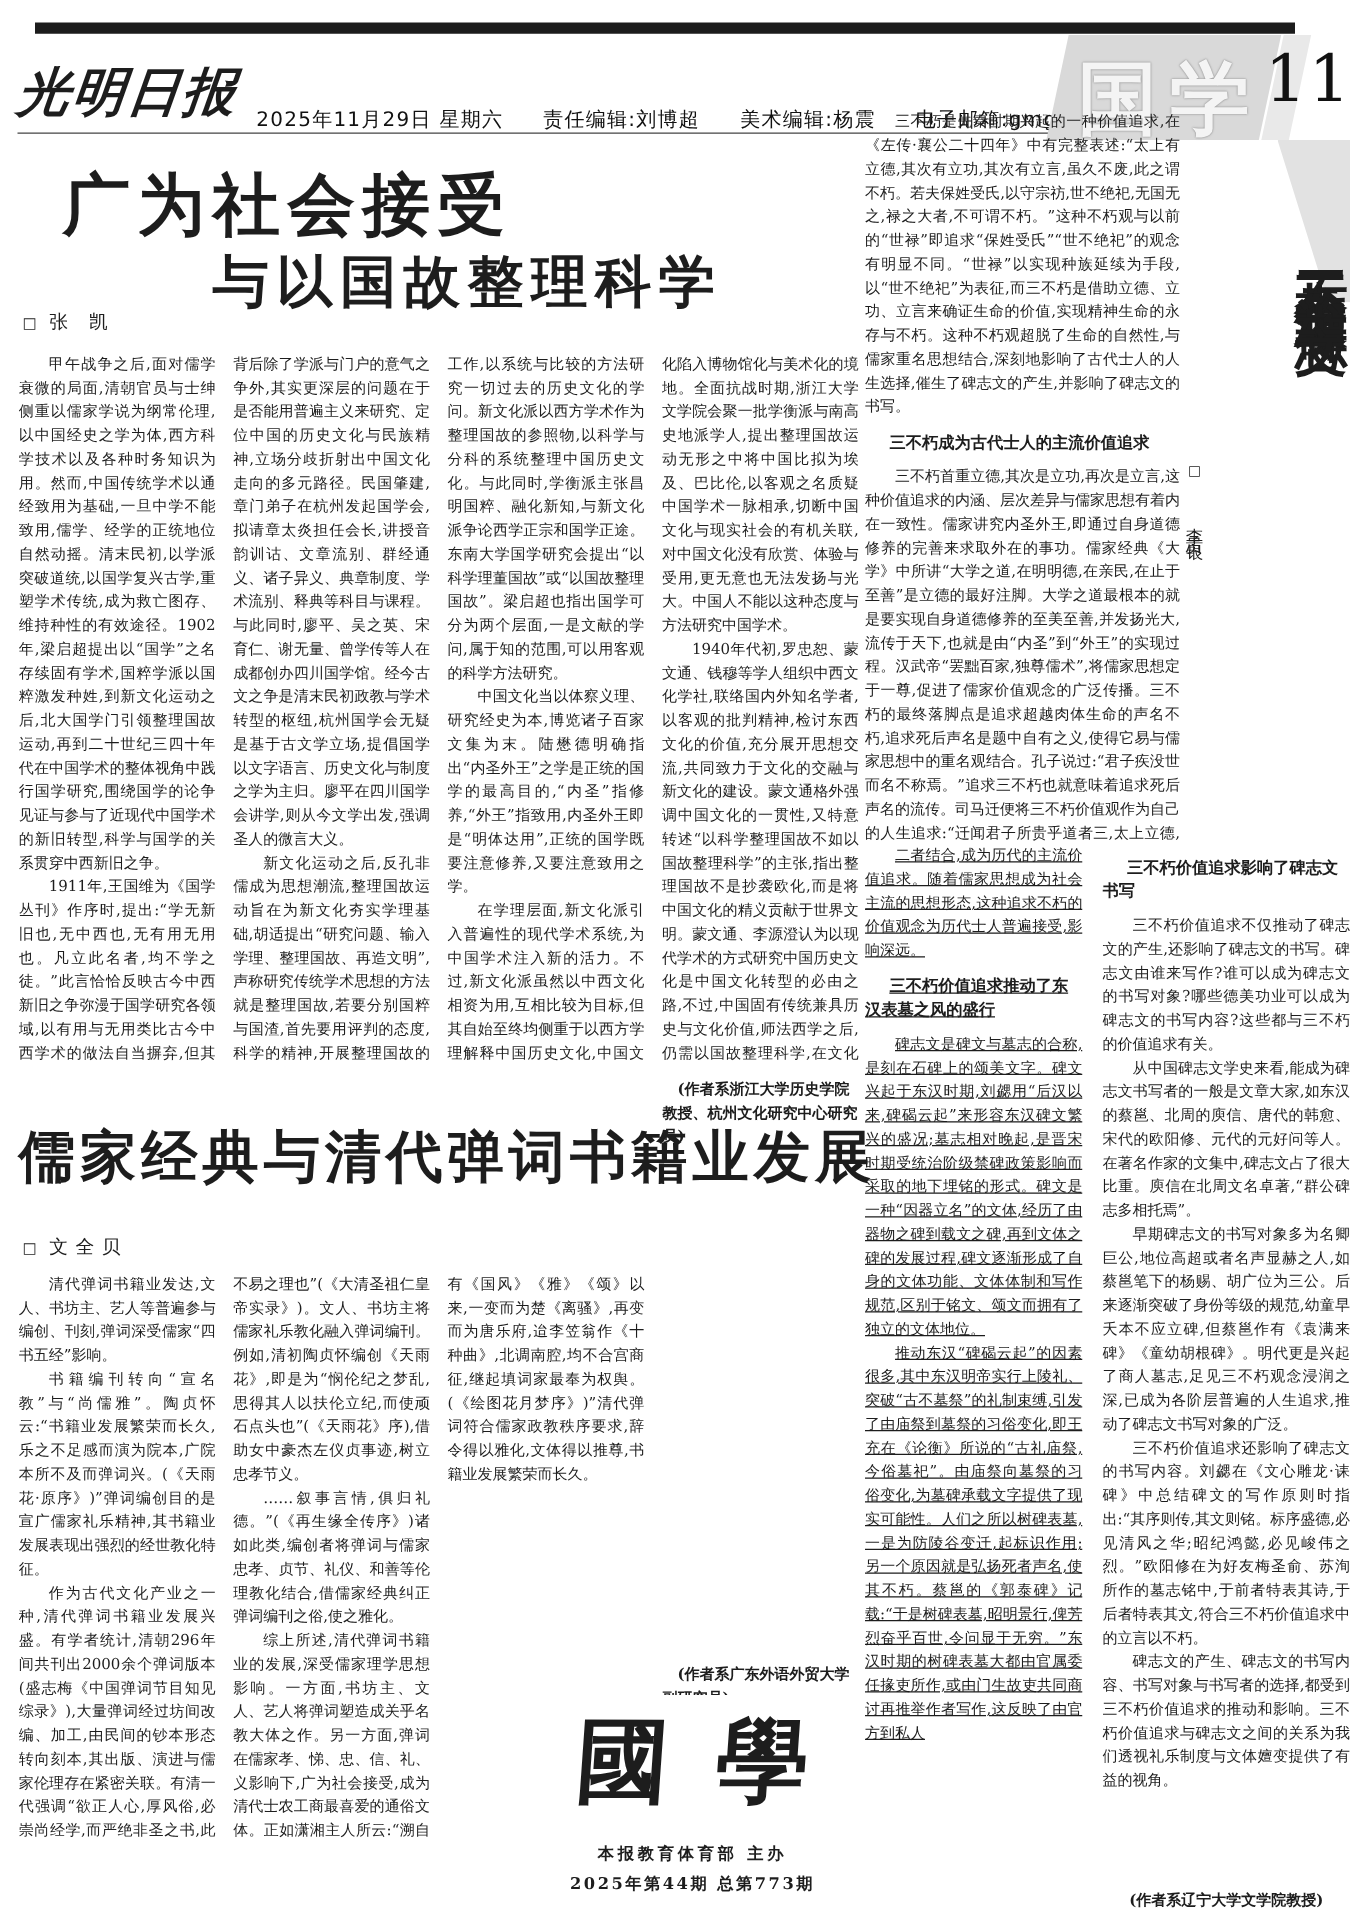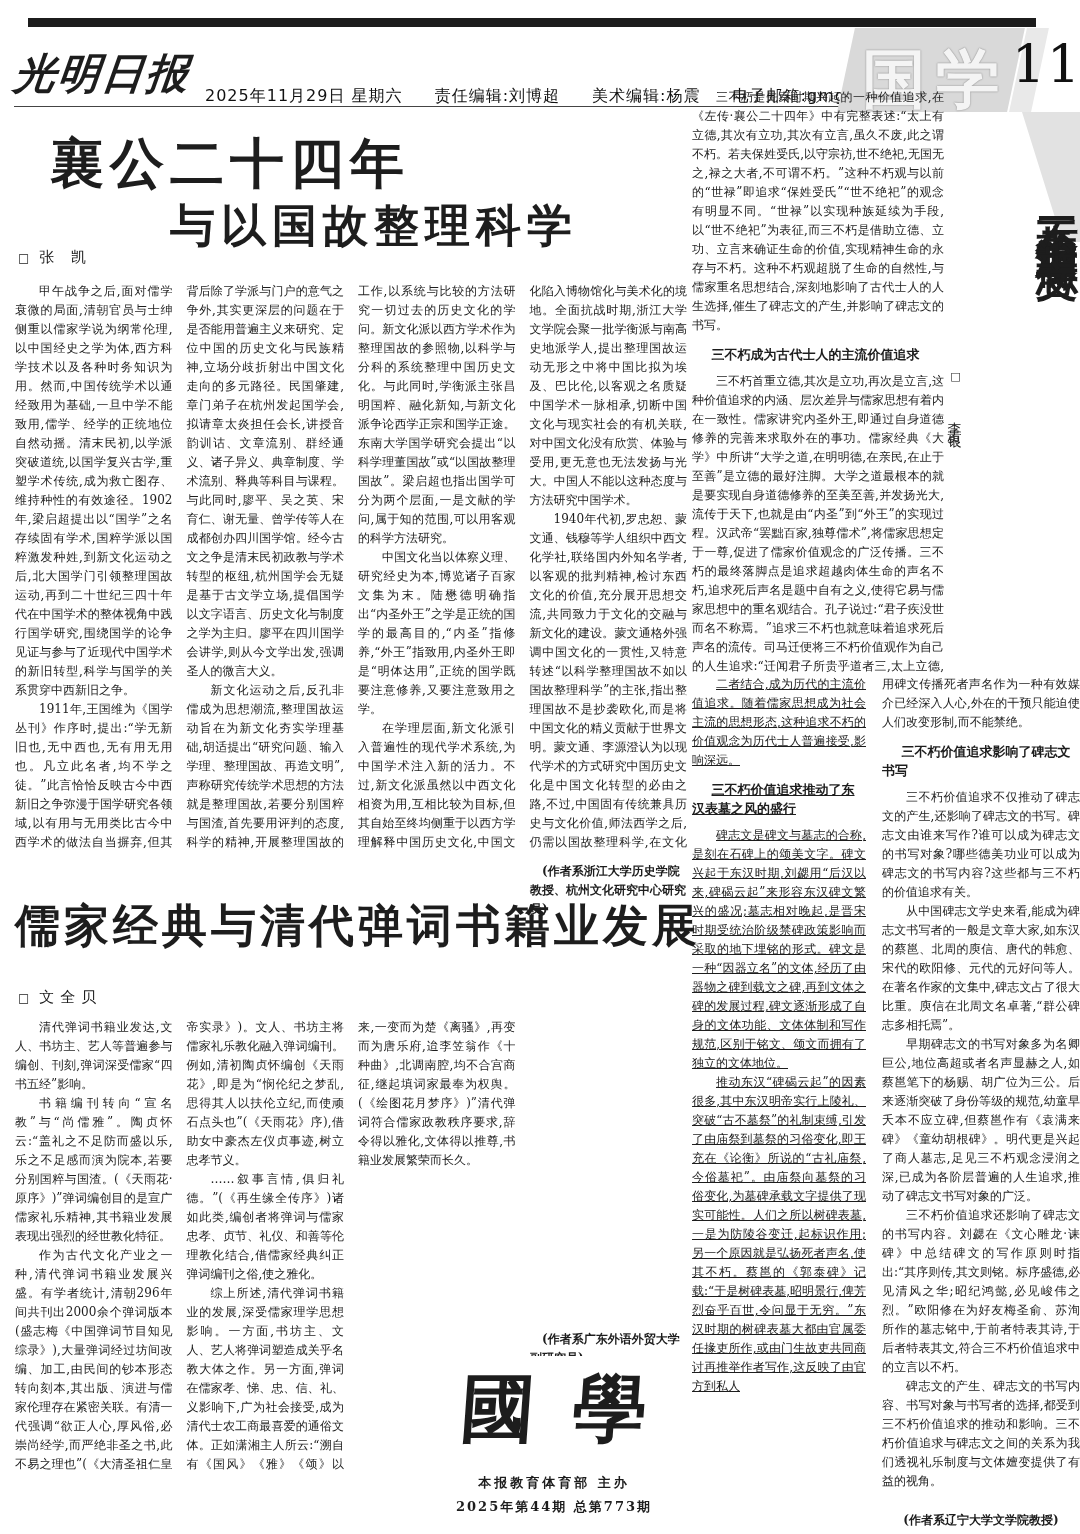--- a/index.html
+++ b/index.html
@@ -75,21 +75,21 @@
   <span>美术编辑:杨震</span>
   <span>电子邮箱:gmguoxue@163.com</span>
 </div>
 <div class="abs mast-rule"></div>
 <div class="abs badge-bg"></div>
 <div class="abs badge-stripe"></div>
 <div class="abs badge-tail"></div>
 <div class="abs badge-text">国学</div>
 <div class="abs page-num">11</div>
 
-<h1 class="abs main-hl1">襄公二十四年</h1>
+<h1 class="abs main-hl1">广为社会接受</h1>
 <h1 class="abs main-hl2">与以国故整理科学</h1>
 <div class="abs main-byline byline">
   <span class="sq">□</span><span>张  凯</span>
 </div>
 <div class="abs main-body bodytext">
     <p class="para">甲午战争之后,面对儒学衰微的局面,清朝官员与士绅侧重以儒家学说为纲常伦理,以中国经史之学为体,西方科学技术以及各种时务知识为用。然而,中国传统学术以通经致用为基础,一旦中学不能致用,儒学、经学的正统地位自然动摇。清末民初,以学派突破道统,以国学复兴古学,重塑学术传统,成为救亡图存、维持种性的有效途径。1902年,梁启超提出以“国学”之名存续固有学术,国粹学派以国粹激发种姓,到新文化运动之后,北大国学门引领整理国故运动,再到二十世纪三四十年代在中国学术的整体视角中践行国学研究,围绕国学的论争见证与参与了近现代中国学术的新旧转型,科学与国学的关系贯穿中西新旧之争。</p>
     <p class="para">1911年,王国维为《国学丛刊》作序时,提出:“学无新旧也,无中西也,无有用无用也。凡立此名者,均不学之徒。”此言恰恰反映古今中西新旧之争弥漫于国学研究各领域,以有用与无用类比古今中西学术的做法自当摒弃,但其背后除了学派与门户的意气之争外,其实更深层的问题在于是否能用普遍主义来研究、定位中国的历史文化与民族精神,立场分歧折射出中国文化走向的多元路径。民国肇建,章门弟子在杭州发起国学会,拟请章太炎担任会长,讲授音韵训诂、文章流别、群经通义、诸子异义、典章制度、学术流别、释典等科目与课程。与此同时,廖平、吴之英、宋育仁、谢无量、曾学传等人在成都创办四川国学馆。经今古文之争是清末民初政教与学术转型的枢纽,杭州国学会无疑是基于古文学立场,提倡国学以文字语言、历史文化与制度之学为主归。廖平在四川国学会讲学,则从今文学出发,强调圣人的微言大义。</p>
     <p class="para">新文化运动之后,反孔非儒成为思想潮流,整理国故运动旨在为新文化夯实学理基础,胡适提出“研究问题、输入学理、整理国故、再造文明”,声称研究传统学术思想的方法就是整理国故,若要分别国粹与国渣,首先要用评判的态度,科学的精神,开展整理国故的工作,以系统与比较的方法研究一切过去的历史文化的学问。新文化派以西方学术作为整理国故的参照物,以科学与分科的系统整理中国历史文化。与此同时,学衡派主张昌明国粹、融化新知,与新文化派争论西学正宗和国学正途。东南大学国学研究会提出“以科学理董国故”或“以国故整理国故”。梁启超也指出国学可分为两个层面,一是文献的学问,属于知的范围,可以用客观的科学方法研究。</p>
     <p class="para">中国文化当以体察义理、研究经史为本,博览诸子百家文集为末。陆懋德明确指出“内圣外王”之学是正统的国学的最高目的,“内圣”指修养,“外王”指致用,内圣外王即是“明体达用”,正统的国学既要注意修养,又要注意致用之学。</p>
     <p class="para">在学理层面,新文化派引入普遍性的现代学术系统,为中国学术注入新的活力。不过,新文化派虽然以中西文化相资为用,互相比较为目标,但其自始至终均侧重于以西方学理解释中国历史文化,中国文化陷入博物馆化与美术化的境地。全面抗战时期,浙江大学文学院会聚一批学衡派与南高史地派学人,提出整理国故运动无形之中将中国比拟为埃及、巴比伦,以客观之名质疑中国学术一脉相承,切断中国文化与现实社会的有机关联,对中国文化没有欣赏、体验与受用,更无意也无法发扬与光大。中国人不能以这种态度与方法研究中国学术。</p>
@@ -119,42 +119,41 @@
           <p class="para">二者结合,成为历代的主流价值追求。随着儒家思想成为社会主流的思想形态,这种追求不朽的价值观念为历代士人普遍接受,影响深远。</p>
         </div>
       <h3 class="subhead">三不朽价值追求推动了东汉表墓之风的盛行</h3>
       <div>
           <p class="para">碑志文是碑文与墓志的合称,是刻在石碑上的颂美文字。碑文兴起于东汉时期,刘勰用“后汉以来,碑碣云起”来形容东汉碑文繁兴的盛况;墓志相对晚起,是晋宋时期受统治阶级禁碑政策影响而采取的地下埋铭的形式。碑文是一种“因器立名”的文体,经历了由器物之碑到载文之碑,再到文体之碑的发展过程,碑文逐渐形成了自身的文体功能、文体体制和写作规范,区别于铭文、颂文而拥有了独立的文体地位。</p>
           <p class="para">推动东汉“碑碣云起”的因素很多,其中东汉明帝实行上陵礼、突破“古不墓祭”的礼制束缚,引发了由庙祭到墓祭的习俗变化,即王充在《论衡》所说的“古礼庙祭,今俗墓祀”。由庙祭向墓祭的习俗变化,为墓碑承载文字提供了现实可能性。人们之所以树碑表墓,一是为防陵谷变迁,起标识作用;另一个原因就是弘扬死者声名,使其不朽。蔡邕的《郭泰碑》记载:“于是树碑表墓,昭明景行,俾芳烈奋乎百世,令问显于无穷。”东汉时期的树碑表墓大都由官属委任掾吏所作,或由门生故吏共同商讨再推举作者写作,这反映了由官方到私人</p>
         </div>
     </div>
     <div class="ra-col-r bodytext">
       <div class="ra-col-r-content">
-        <p class="para" style="text-indent:0;">用碑文传播死者声名作为一种有效媒介已经深入人心,外在的干预只能迫使人们改变形制,而不能禁绝。</p>
         <h3 class="subhead">三不朽价值追求影响了碑志文书写</h3>
         <div>
             <p class="para">三不朽价值追求不仅推动了碑志文的产生,还影响了碑志文的书写。碑志文由谁来写作?谁可以成为碑志文的书写对象?哪些德美功业可以成为碑志文的书写内容?这些都与三不朽的价值追求有关。</p>
             <p class="para">从中国碑志文学史来看,能成为碑志文书写者的一般是文章大家,如东汉的蔡邕、北周的庾信、唐代的韩愈、宋代的欧阳修、元代的元好问等人。在著名作家的文集中,碑志文占了很大比重。庾信在北周文名卓著,“群公碑志多相托焉”。</p>
             <p class="para">早期碑志文的书写对象多为名卿巨公,地位高超或者名声显赫之人,如蔡邕笔下的杨赐、胡广位为三公。后来逐渐突破了身份等级的规范,幼童早夭本不应立碑,但蔡邕作有《袁满来碑》《童幼胡根碑》。明代更是兴起了商人墓志,足见三不朽观念浸润之深,已成为各阶层普遍的人生追求,推动了碑志文书写对象的广泛。</p>
             <p class="para">三不朽价值追求还影响了碑志文的书写内容。刘勰在《文心雕龙·诔碑》中总结碑文的写作原则时指出:“其序则传,其文则铭。标序盛德,必见清风之华;昭纪鸿懿,必见峻伟之烈。”欧阳修在为好友梅圣俞、苏洵所作的墓志铭中,于前者特表其诗,于后者特表其文,符合三不朽价值追求中的立言以不朽。</p>
             <p class="para">碑志文的产生、碑志文的书写内容、书写对象与书写者的选择,都受到三不朽价值追求的推动和影响。三不朽价值追求与碑志文之间的关系为我们透视礼乐制度与文体嬗变提供了有益的视角。</p>
           </div>
       </div>
       <div class="ra-attr attr">(作者系辽宁大学文学院教授)</div>
     </div>
   </div>
 </div>
 
 <h1 class="abs bot-hl">儒家经典与清代弹词书籍业发展</h1>
 <div class="abs bot-byline byline">
   <span class="sq">□</span><span>文全贝</span>
 </div>
 <div class="abs bot-body bodytext">
     <p class="para">清代弹词书籍业发达,文人、书坊主、艺人等普遍参与编创、刊刻,弹词深受儒家“四书五经”影响。</p>
-    <p class="para">书籍编刊转向“宣名教”与“尚儒雅”。陶贞怀云:“盖礼之不足防而盛以乐,乐之不足感而演为院本,若要分别国粹与国渣。(《天雨花·原序》)”弹词编创目的是宣广儒家礼乐精神,其书籍业发展表现出强烈的经世教化特征。</p>
+    <p class="para">书籍编刊转向“宣名教”与“尚儒雅”。陶贞怀云:“书籍业发展繁荣而长久,乐之不足感而演为院本,广院本所不及而弹词兴。(《天雨花·原序》)”弹词编创目的是宣广儒家礼乐精神,其书籍业发展表现出强烈的经世教化特征。</p>
     <p class="para">作为古代文化产业之一种,清代弹词书籍业发展兴盛。有学者统计,清朝296年间共刊出2000余个弹词版本(盛志梅《中国弹词节目知见综录》),大量弹词经过坊间改编、加工,由民间的钞本形态转向刻本,其出版、演进与儒家伦理存在紧密关联。有清一代强调“欲正人心,厚风俗,必崇尚经学,而严绝非圣之书,此不易之理也”(《大清圣祖仁皇帝实录》)。文人、书坊主将儒家礼乐教化融入弹词编刊。例如,清初陶贞怀编创《天雨花》,即是为“悯伦纪之梦乱,思得其人以扶伦立纪,而使顽石点头也”(《天雨花》序),借助女中豪杰左仪贞事迹,树立忠孝节义。</p>
     <p class="para">……叙事言情,俱归礼德。”(《再生缘全传序》)诸如此类,编创者将弹词与儒家忠孝、贞节、礼仪、和善等伦理教化结合,借儒家经典纠正弹词编刊之俗,使之雅化。</p>
     <p class="para">综上所述,清代弹词书籍业的发展,深受儒家理学思想影响。一方面,书坊主、文人、艺人将弹词塑造成关乎名教大体之作。另一方面,弹词在儒家孝、悌、忠、信、礼、义影响下,广为社会接受,成为清代士农工商最喜爱的通俗文体。正如潇湘主人所云:“溯自有《国风》《雅》《颂》以来,一变而为楚《离骚》,再变而为唐乐府,迨李笠翁作《十种曲》,北调南腔,均不合宫商征,继起填词家最奉为权舆。(《绘图花月梦序》)”清代弹词符合儒家政教秩序要求,辞令得以雅化,文体得以推尊,书籍业发展繁荣而长久。</p>
   </div>
 <div class="abs bot-attr attr bodytext">(作者系广东外语外贸大学副研究员)</div>
 
 <div class="abs issue-block">
   <div class="issue-logo">國學</div>
   <div class="issue-host">本报教育体育部  主办</div>
   <div class="issue-no">2025年第44期   总第773期</div>

